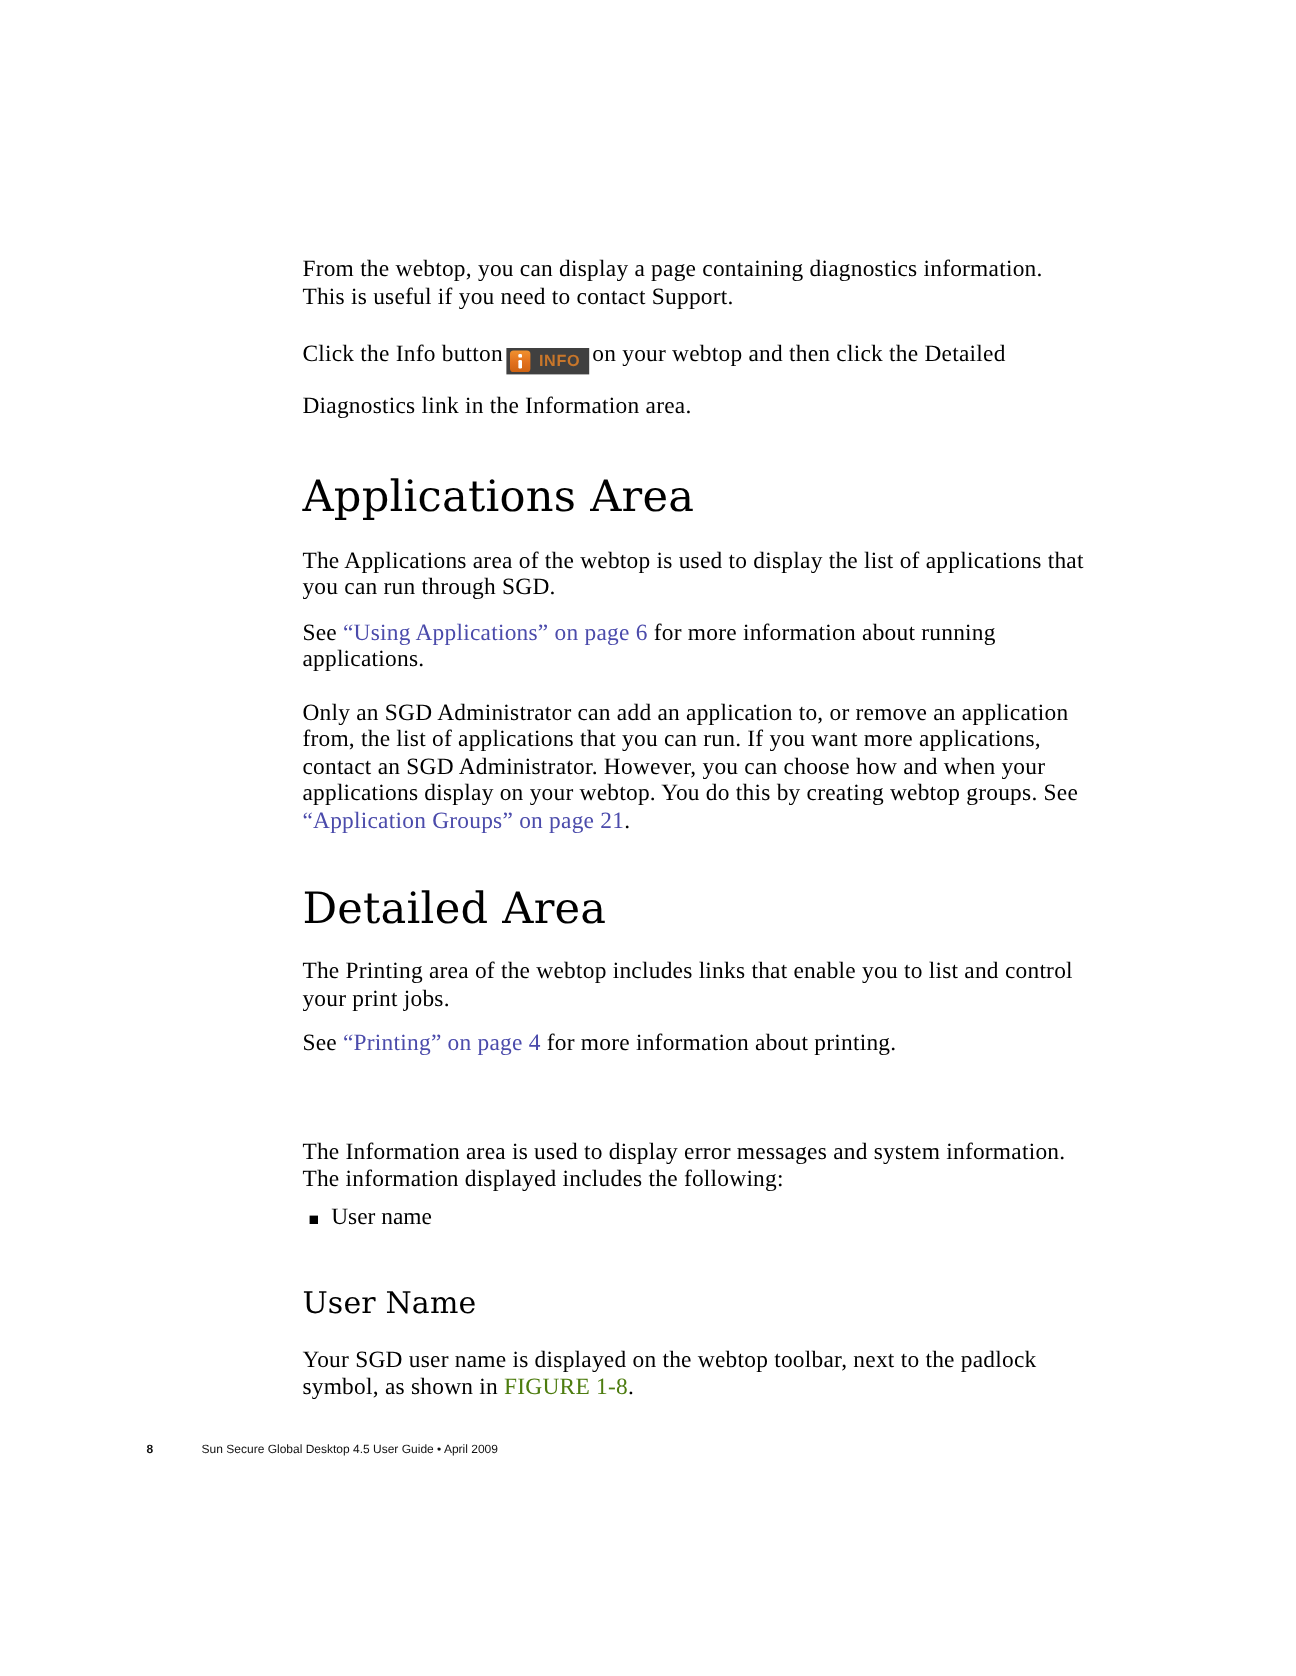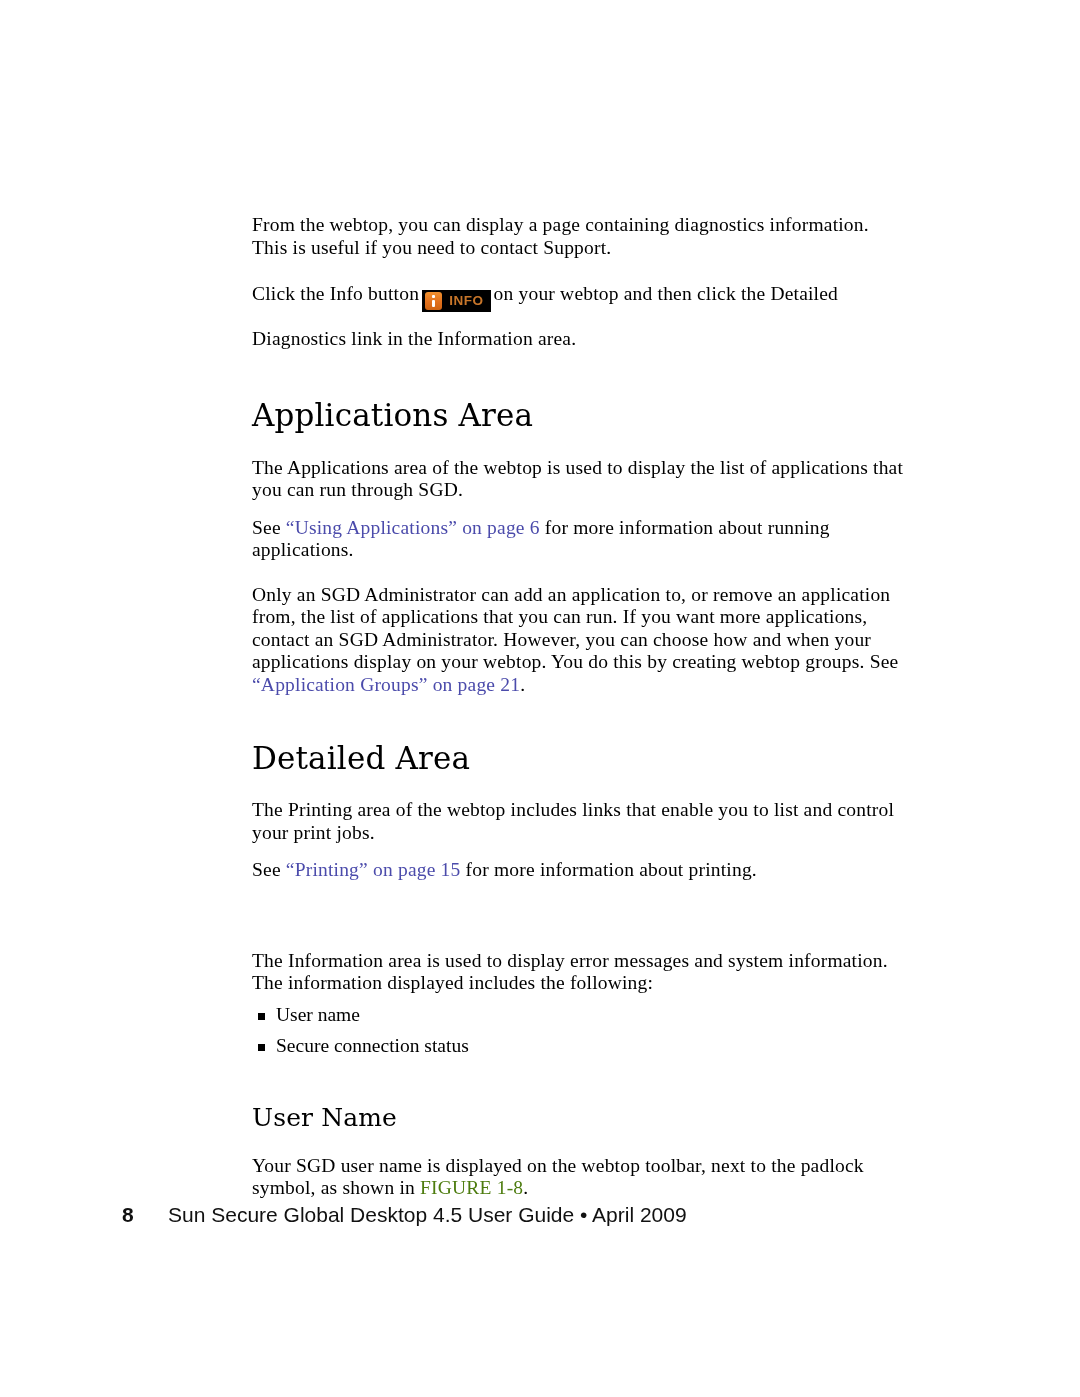--- a/index.html
+++ b/index.html
@@ -35,21 +35,21 @@
     text-align: left;
     letter-spacing: 0.01em;
   }
 
   .gap-sm { height: 15px; }
   .gap-md { height: 22px; }
 
   h1.section {
     font-family: "DejaVu Serif", "Liberation Serif", serif;
     font-weight: 400;
-    font-size: 31px;
+    font-size: 36px;
     line-height: 36px;
     margin: 0;
     letter-spacing: 0.005em;
   }
 
   h2.subsection {
     font-family: "DejaVu Serif", "Liberation Serif", serif;
     font-weight: 400;
     font-size: 25px;
     line-height: 30px;
@@ -63,21 +63,21 @@
 
   .figref {
     color: #4d7c0f;
     font-variant: small-caps;
   }
 
   
   .info-button {
     display: inline-block;
     vertical-align: -5px;
-    background: #000000;
+    background: #404040;
     padding: 2px 7px 2px 3px;
     line-height: 0;
     white-space: nowrap;
     margin: 16px 3px;
   }
   .info-button .ibox {
     display: inline-block;
     width: 17px;
     height: 18px;
     background: linear-gradient(180deg, #f0912f 0%, #e2711d 55%, #cf6312 100%);
@@ -137,21 +137,21 @@
     height: 7px;
     background: #000000;
   }
 
   .footer {
     position: absolute;
     left: 122px;
     top: 1203px;
     width: 840px;
     font-family: "Liberation Sans", "DejaVu Sans", sans-serif;
-    font-size: 21px;
+    font-size: 10px;
     color: #111111;
     white-space: nowrap;
   }
   .footer .pageno {
     font-weight: 700;
     display: inline-block;
     width: 46px;
   }
   .footer .ftext {
     font-weight: 400;
@@ -189,32 +189,31 @@
     <div style="height:44px"></div>
 
     <h1 class="section">Detailed Area</h1>
 
     <div style="height:23px"></div>
 
     <p class="body">The Printing area of the webtop includes links that enable you to list and control your print jobs.</p>
 
     <div class="gap-sm"></div>
 
-    <p class="body"><span>See </span><span class="xref">“Printing” on page 15</span><span> for more information about printing.</span></p>
+    <p class="body"><span>See </span><span class="xref">“Printing” on page 4</span><span> for more information about printing.</span></p>
 
     <div style="height:45px"></div>
 
 
     <div style="height:23px"></div>
 
     <p class="body">The Information area is used to display error messages and system information. The information displayed includes the following:</p>
 
     <ul class="bullets">
       <li><span class="sq"></span><span>User name</span></li>
-      <li><span class="sq"></span><span>Secure connection status</span></li>
     </ul>
 
     <div style="height:36px"></div>
 
     <h2 class="subsection">User Name</h2>
 
     <div style="height:22px"></div>
 
     <p class="body"><span>Your SGD user name is displayed on the webtop toolbar, next to the padlock symbol, as shown in </span><span class="figref">FIGURE 1-8</span><span>.</span></p>
 

